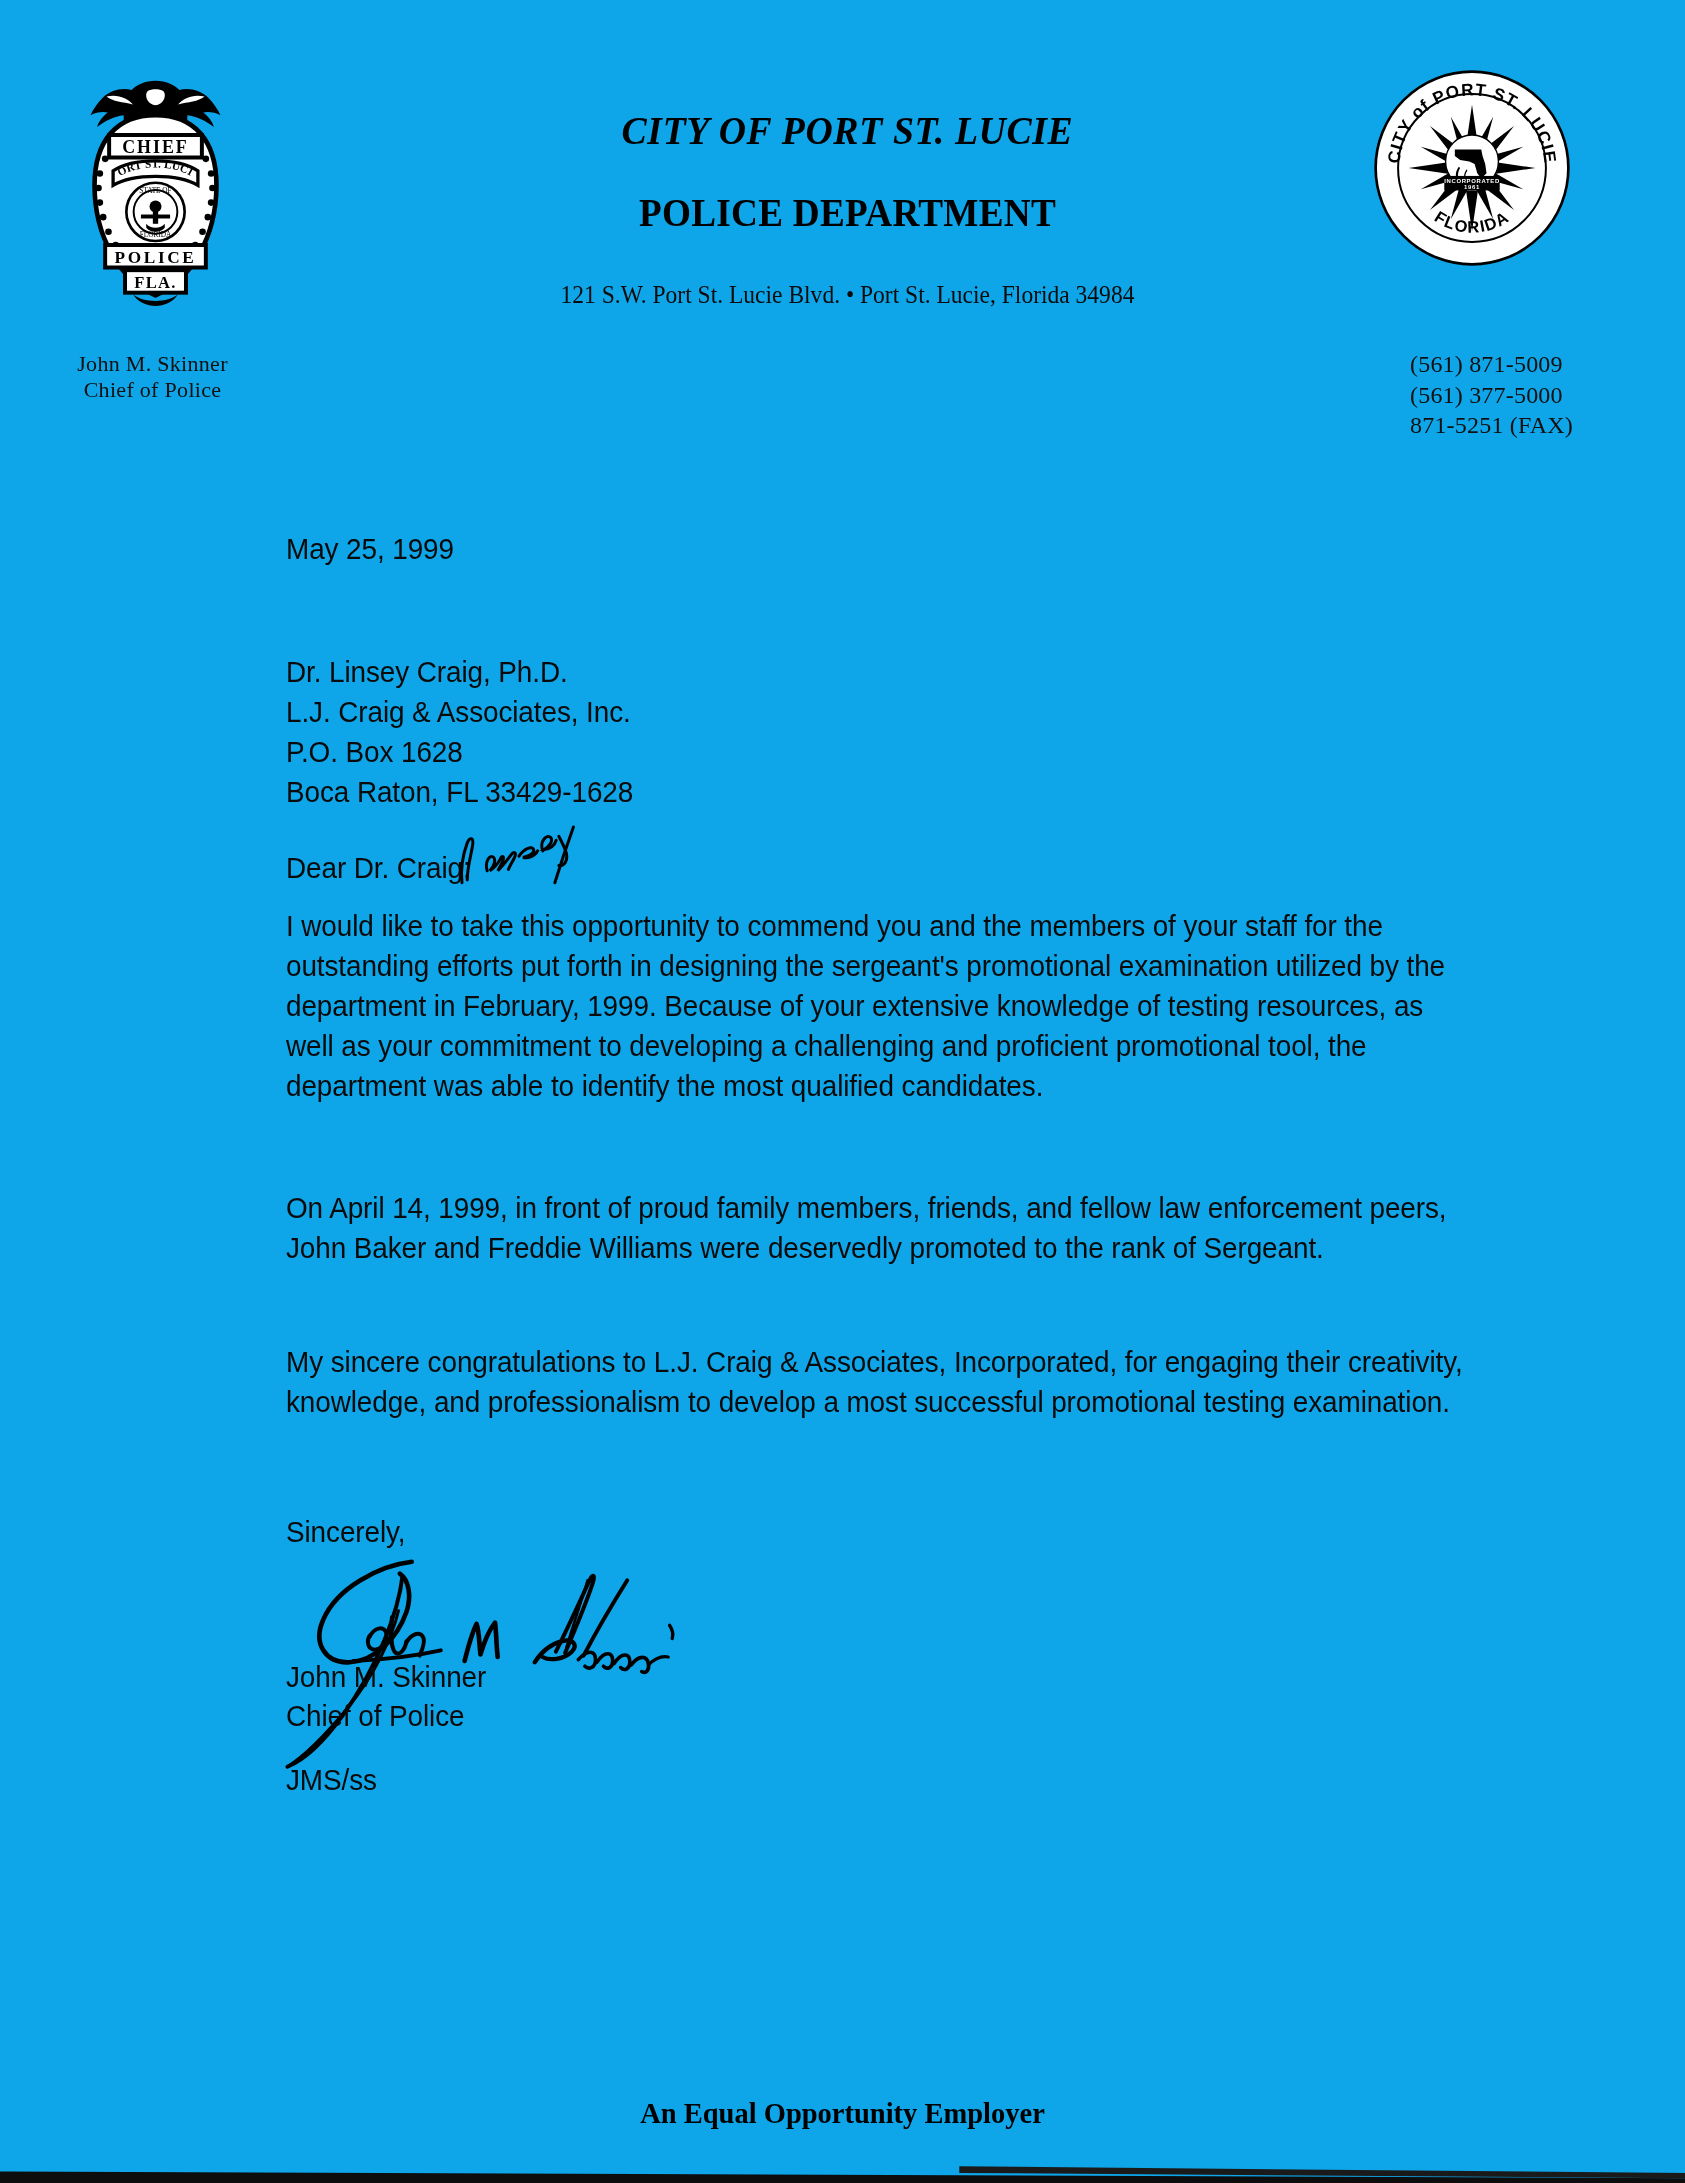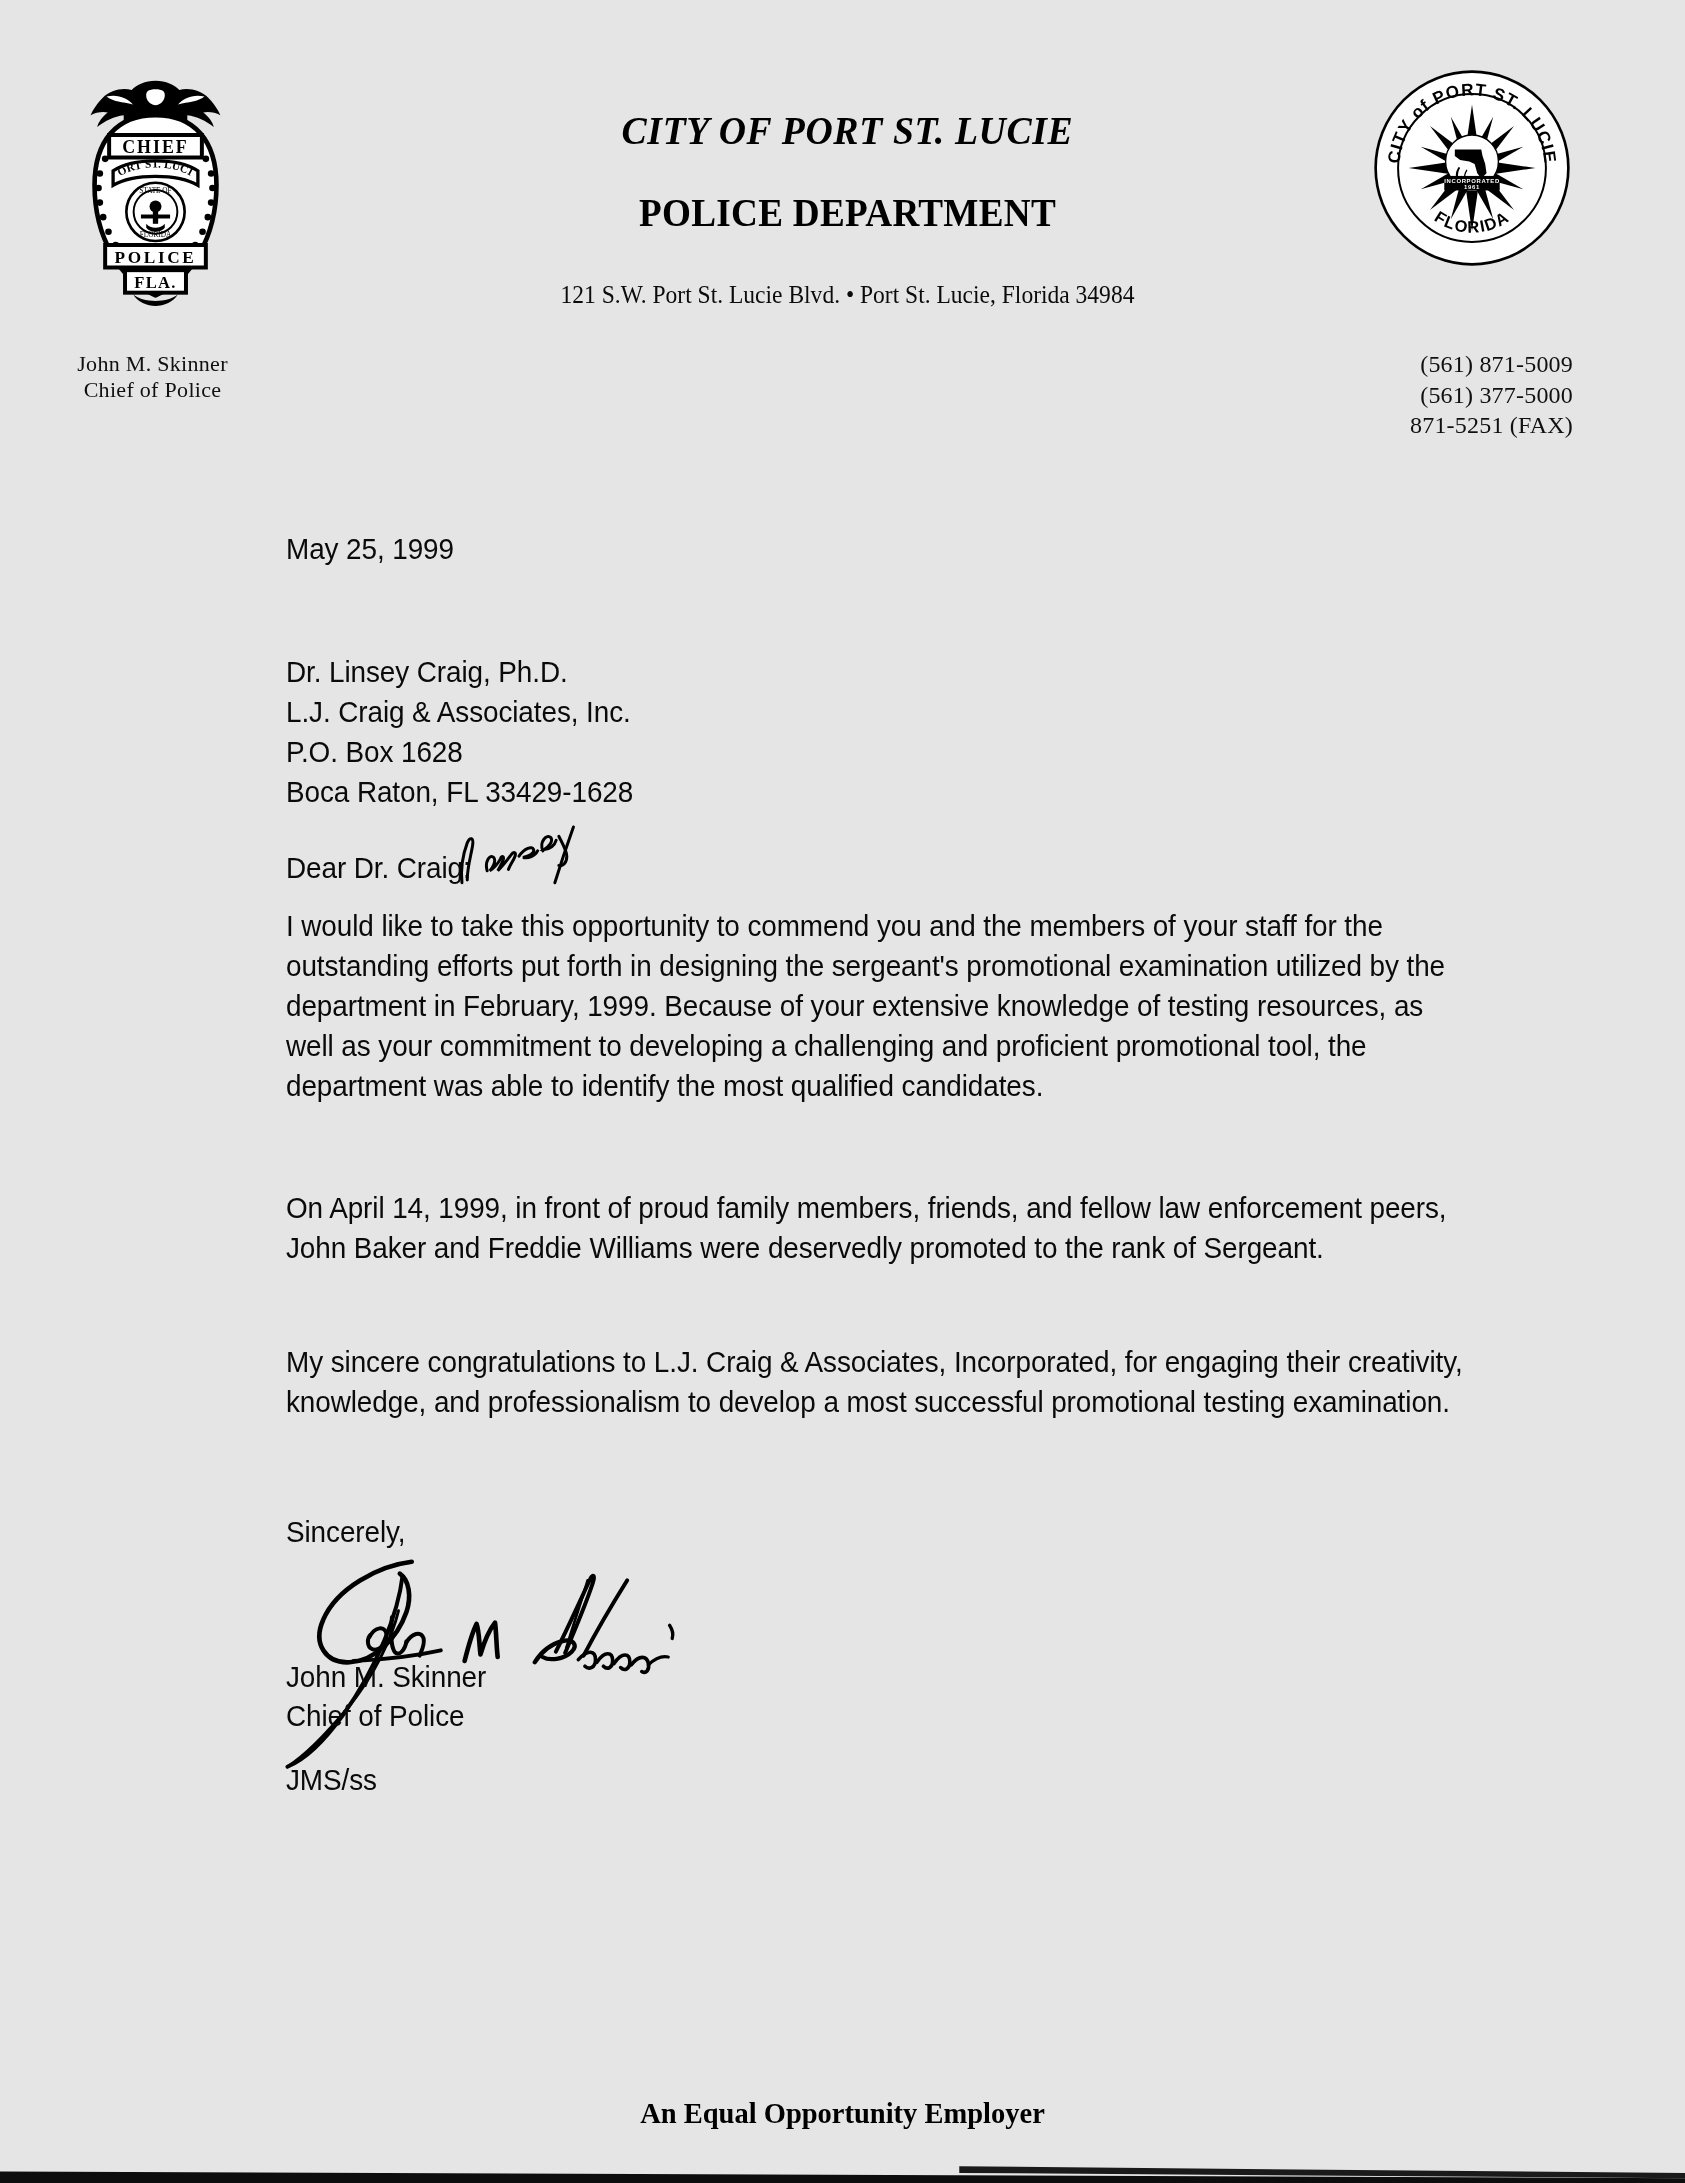--- a/index.html
+++ b/index.html
@@ -7,21 +7,21 @@
     padding: 0;
     background: #ffffff;
   }
   body {
     font-family: "Liberation Sans", sans-serif;
   }
   #page {
     position: relative;
     width: 1685px;
     height: 2183px;
-    background: #e5e5e5;
+    background: #0ea5e9;
     overflow: hidden;
   }
 
   
   .letterhead {
     position: absolute;
     left: 0; top: 0;
     width: 1685px;
     height: 437px;
   }
@@ -99,21 +99,20 @@
     position: absolute;
     left: 1373px;
     top: 69px;
     width: 198px;
     height: 198px;
   }
   .phones {
     position: absolute;
     right: 112px;
     top: 349px;
-    text-align: right;
     font-family: "Liberation Serif", serif;
     font-size: 24px;
     color: #101010;
     line-height: 1.28;
     letter-spacing: 0.2px;
   }
 
   
   .letter {
     position: absolute;

